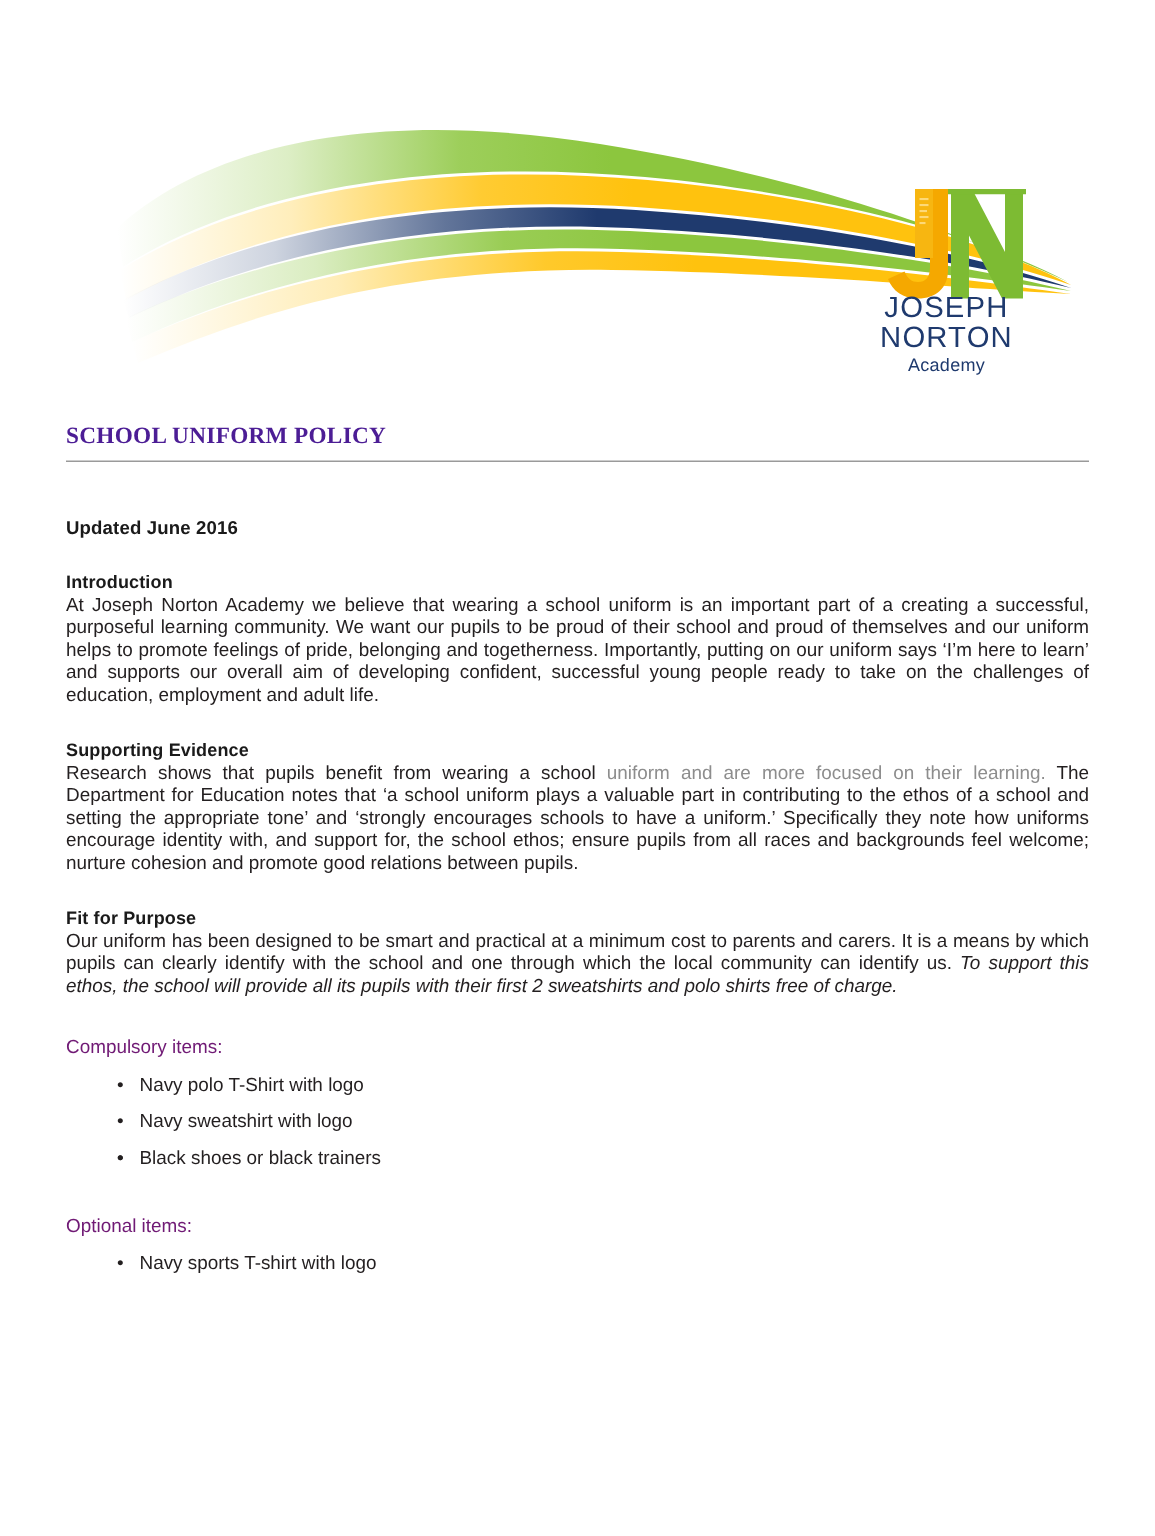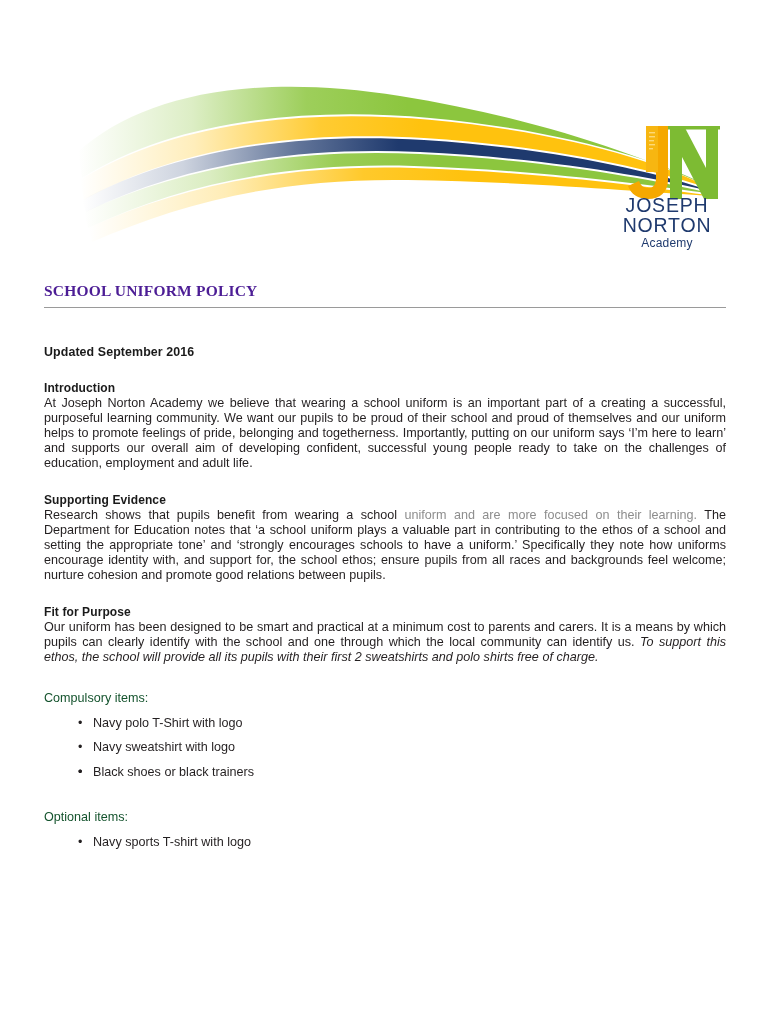--- a/index.html
+++ b/index.html
@@ -35,21 +35,21 @@
   .swoosh-svg {
     position: absolute;
     left: 0;
     top: 0;
     display: block;
   }
 
   
   .logo {
     position: absolute;
-    left: 608px;
+    left: 572px;
     top: 122px;
     width: 118px;
     height: 128px;
   }
   .logo-mark {
     position: relative;
     width: 118px;
     height: 78px;
   }
   .logo-words {
@@ -123,21 +123,21 @@
     margin: 0;
   }
   .para.first-para { margin-top: 1px; }
 
   .muted { color: #8d8d8d; }
   .ital  { font-style: italic; }
 
   .list-intro {
     font-size: 12.6px;
     line-height: 24.5px;
-    color: #14532d;
+    color: #701a75;
     margin-top: 21px;
   }
   .list-intro.optional { margin-top: 21px; }
 
   ul.items {
     list-style: none;
     margin: 0;
     padding: 0;
   }
   ul.items li {
@@ -265,21 +265,21 @@
         <span class="logo-line3">Academy</span>
       </div>
     </div>
   </div>
 
   <div class="doc">
 
     <h1 class="doc-title">SCHOOL UNIFORM POLICY</h1>
     <div class="title-rule"></div>
 
-    <div class="updated">Updated September 2016</div>
+    <div class="updated">Updated June 2016</div>
 
     <div class="section-heading">Introduction</div>
     <p class="para first-para">At Joseph Norton Academy we believe that wearing a school uniform is an important part of a creating a successful, purposeful learning community.  We want our pupils to be proud of their school and proud of themselves and our uniform helps to promote feelings of pride, belonging and togetherness.  Importantly, putting on our uniform says ‘I’m here to learn’ and supports our overall aim of developing confident, successful young people ready to take on the challenges of education, employment and adult life.</p>
 
     <div class="section-heading">Supporting Evidence</div>
     <p class="para first-para"><span>Research shows that pupils benefit from wearing a school </span><span class="muted">uniform and are more focused on their learning.</span><span> The Department for Education notes that ‘a school uniform plays a valuable part in contributing to the ethos of a school and setting the appropriate tone’ and ‘strongly encourages schools to have a uniform.’ Specifically they note how uniforms encourage identity with, and support for, the school ethos; ensure pupils from all races and backgrounds feel welcome; nurture cohesion and promote good relations between pupils.</span></p>
 
     <div class="section-heading">Fit for Purpose</div>
     <p class="para first-para"><span>Our uniform has been designed to be smart and practical at a minimum cost to parents and carers.  It is a means by which pupils can clearly identify with the school and one through which the local community can identify us.  </span><span class="ital">To support this ethos, the school will provide all its pupils with their first 2 sweatshirts and polo shirts free of charge.</span></p>
 

